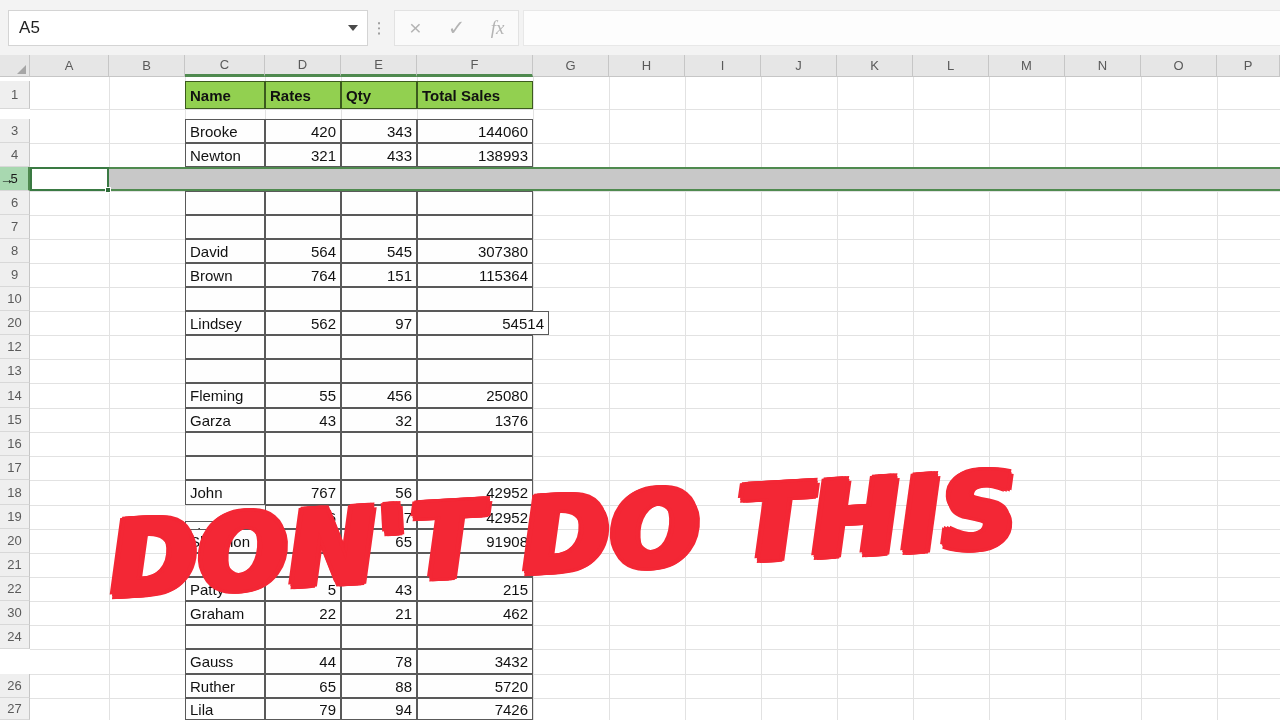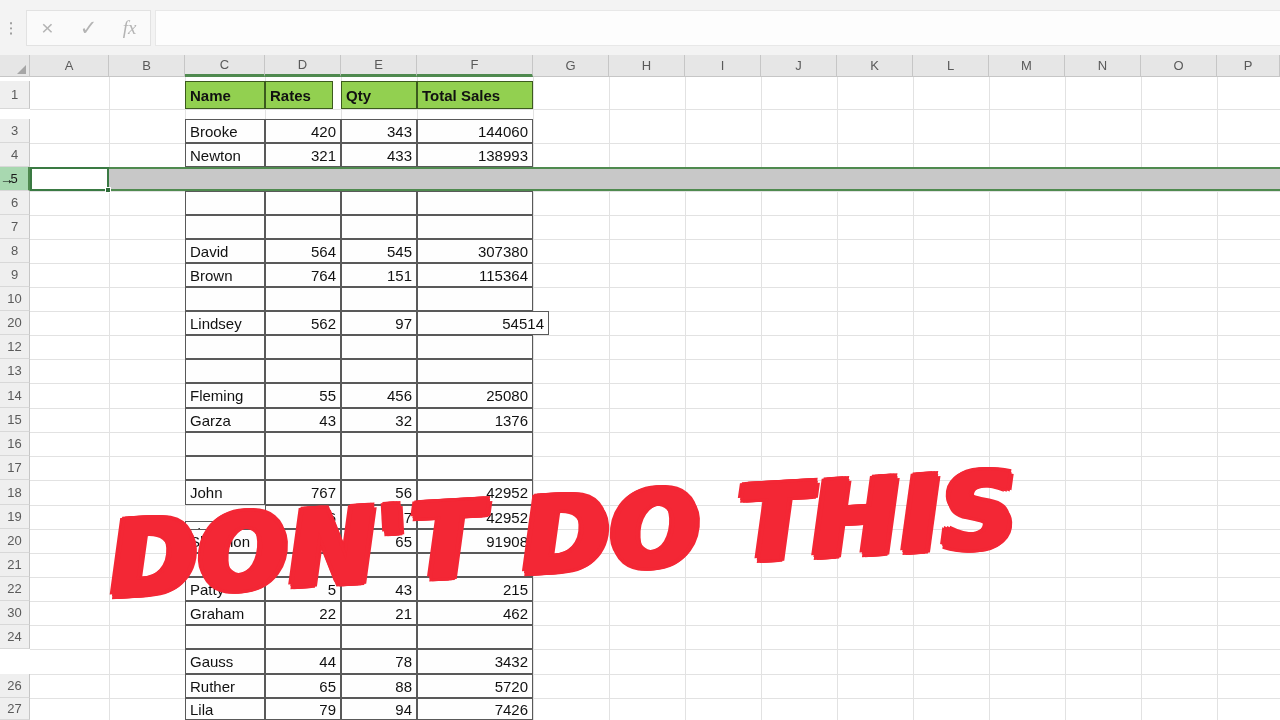--- a/index.html
+++ b/index.html
@@ -162,20 +162,24 @@
        5px 2px 0 #f32735, -5px -2px 0 #f32735;
     white-space:nowrap;
     pointer-events:none;
   }
 </style>
 </head>
 <body>
 
 <div id="formula-strip">
 
+  <div id="name-box">
+    <span id="name-box-value">A5</span>
+    <span id="name-box-arrow"></span>
+  </div>
 
   <div id="namebox-grip">⋮</div>
 
   <div id="fx-group">
     <span class="fx-btn" id="fx-cancel">×</span>
     <span class="fx-btn" id="fx-enter">✓</span>
     <span class="fx-btn" id="fx-insert">fx</span>
   </div>
 
   <div id="formula-input"></div>
@@ -358,21 +362,21 @@
         <div class="gridline-h" style="top: 548px;"></div>
         <div class="gridline-h" style="top: 572px;"></div>
         <div class="gridline-h" style="top: 597px;"></div>
         <div class="gridline-h" style="top: 621px;"></div>
       </div>
     <div id="rowsel-band" style="top: 90px; height: 24px;"></div>
     <div id="active-cell" style="left: 0px; top: 90px; width: 79px; height: 24px;"></div>
     <div id="fill-handle" style="left: 75px; top: 110px;"></div>
     <div id="cells">
         <div class="cell hdr txt" style="left: 155px; top: 4px; width: 80px; height: 28px;">Name</div>
-        <div class="cell hdr txt" style="left: 235px; top: 4px; width: 68px; height: 28px;">Rates</div>
+        <div class="cell hdr txt" style="left: 235px; top: 4px; width: 76px; height: 28px;">Rates</div>
         <div class="cell hdr txt" style="left: 311px; top: 4px; width: 76px; height: 28px;">Qty</div>
         <div class="cell hdr txt" style="left: 387px; top: 4px; width: 116px; height: 28px;">Total Sales</div>
         <div class="cell txt" style="left: 155px; top: 42px; width: 80px; height: 24px;">Brooke</div>
         <div class="cell num" style="left: 235px; top: 42px; width: 76px; height: 24px;">420</div>
         <div class="cell num" style="left: 311px; top: 42px; width: 76px; height: 24px;">343</div>
         <div class="cell num" style="left: 387px; top: 42px; width: 116px; height: 24px;">144060</div>
         <div class="cell txt" style="left: 155px; top: 66px; width: 80px; height: 24px;">Newton</div>
         <div class="cell num" style="left: 235px; top: 66px; width: 76px; height: 24px;">321</div>
         <div class="cell num" style="left: 311px; top: 66px; width: 76px; height: 24px;">433</div>
         <div class="cell num" style="left: 387px; top: 66px; width: 116px; height: 24px;">138993</div>

